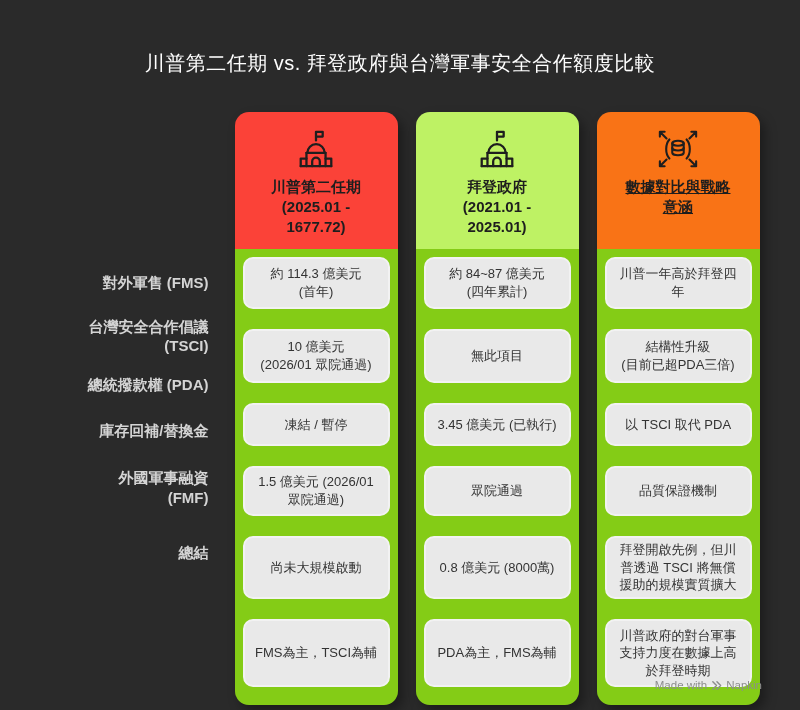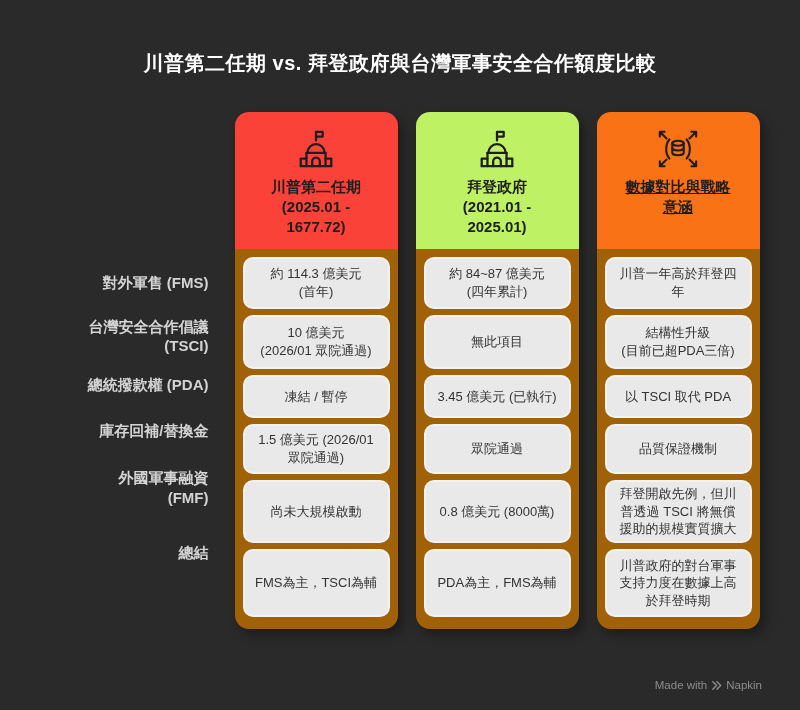--- a/index.html
+++ b/index.html
@@ -3,21 +3,21 @@
 <meta charset="utf-8">
 <style>
   html,body{margin:0;padding:0}
   body{
     width:800px;height:710px;position:relative;overflow:hidden;
     background:#2a2a2a;
     font-family:"Liberation Sans","DejaVu Sans",sans-serif;
   }
   .title{
     position:absolute;top:50px;left:0;width:100%;
-    text-align:center;color:#ffffff;font-size:20px;font-weight:bold;letter-spacing:.5px;
+    text-align:center;color:#ffffff;font-size:20px;font-weight:normal;letter-spacing:.5px;
   }
   .table{
     position:absolute;top:112px;left:0;width:100%;
     display:flex;justify-content:center;align-items:flex-start;gap:18px;
   }
   .labels{
     width:176px;box-sizing:border-box;
     padding:145px 8px 0 34px;
     display:flex;flex-direction:column;
   }
@@ -31,23 +31,23 @@
     box-shadow:5px 6px 12px rgba(0,0,0,.35);
   }
   .col-header{
     height:137px;box-sizing:border-box;color:#1e1e1e;
     display:flex;flex-direction:column;align-items:center;
     padding:13px 22px 0;
   }
   .hicon{height:48px;display:flex;align-items:center;justify-content:center}
   .col-title{font-weight:bold;font-size:15px;line-height:1.32;text-align:center;margin-top:4px}
   .col-body{
-    background:#a16207;flex:1;
-    padding:8px 8px 12px;box-sizing:border-box;
-    display:flex;flex-direction:column;gap:6px;
+    background:#84cc16;flex:1;
+    padding:8px 8px 18px;box-sizing:border-box;
+    display:flex;flex-direction:column;gap:20px;
   }
   .cell{
     background:#e9e9e9;border:2px solid #f2f2f2;border-radius:10px;
     box-sizing:border-box;padding:3px 8px;
     display:flex;align-items:center;justify-content:center;
     color:#333;font-size:13px;line-height:1.35;text-align:center;
   }
   .cell-text{white-space:pre-line}
   .r1{height:52px}.r2{height:54px}.r3{height:43px}.r4{height:50px}.r5{height:63px}.r6{height:68px}
   .attribution{

